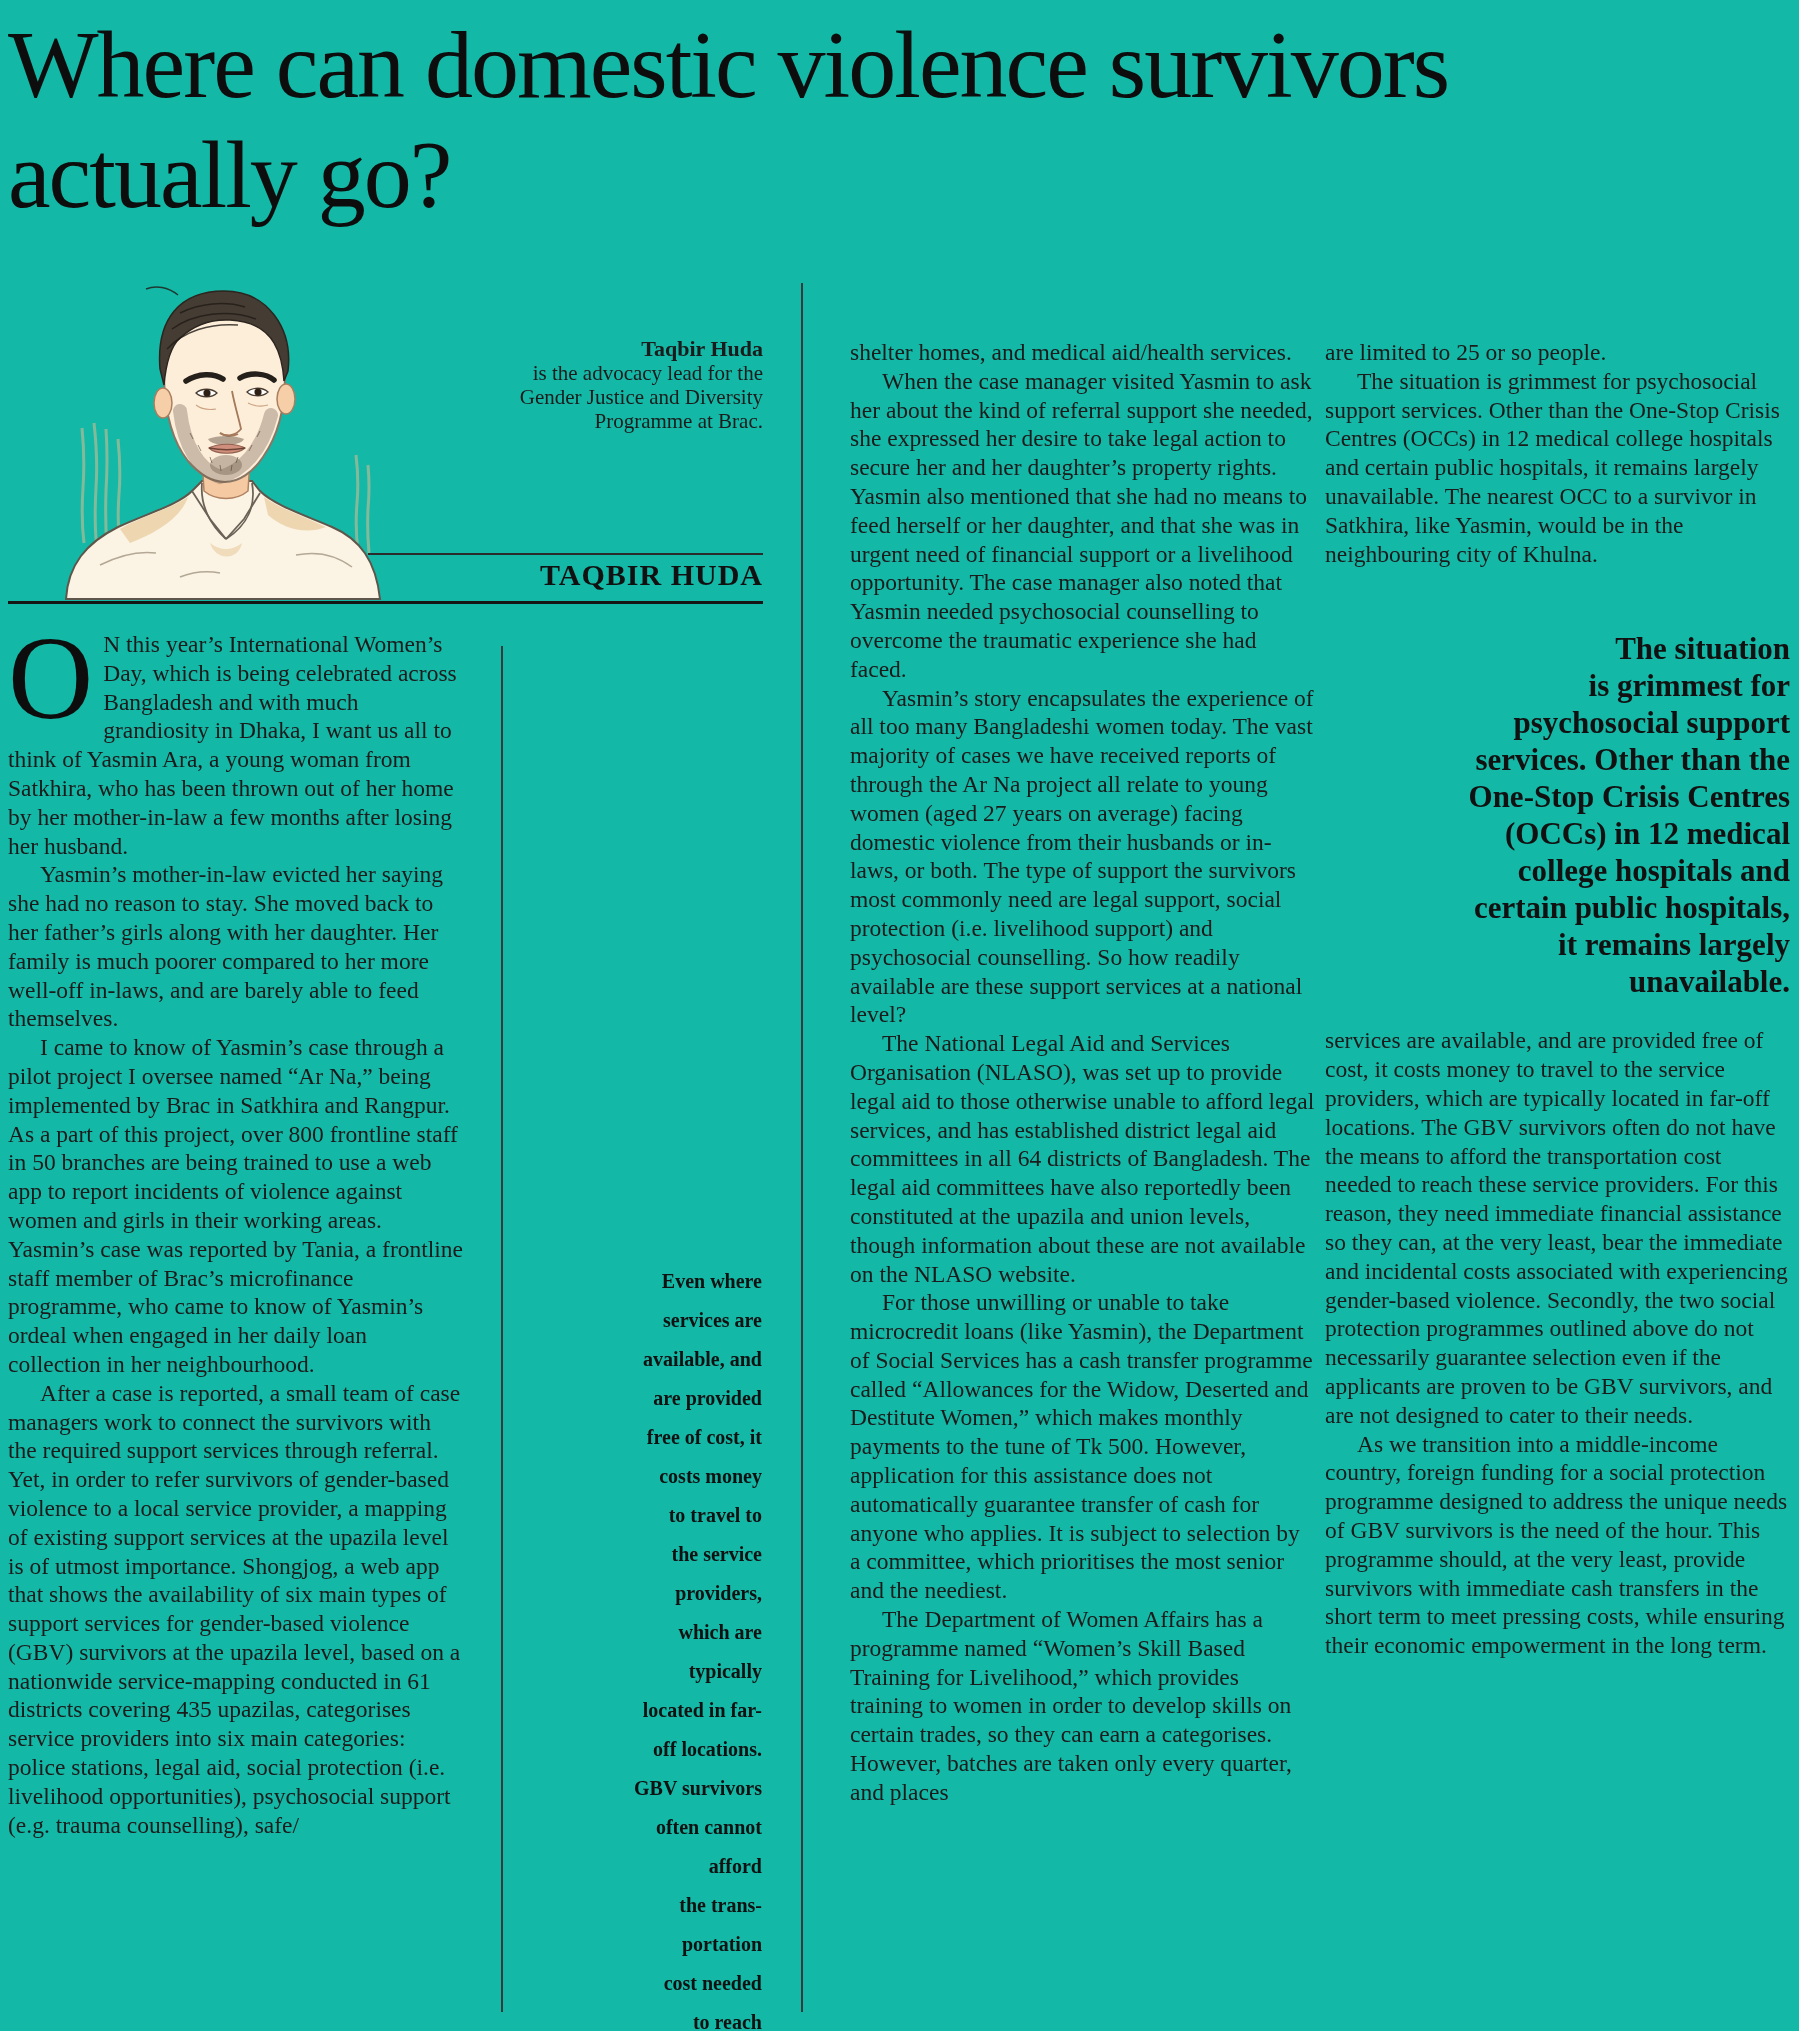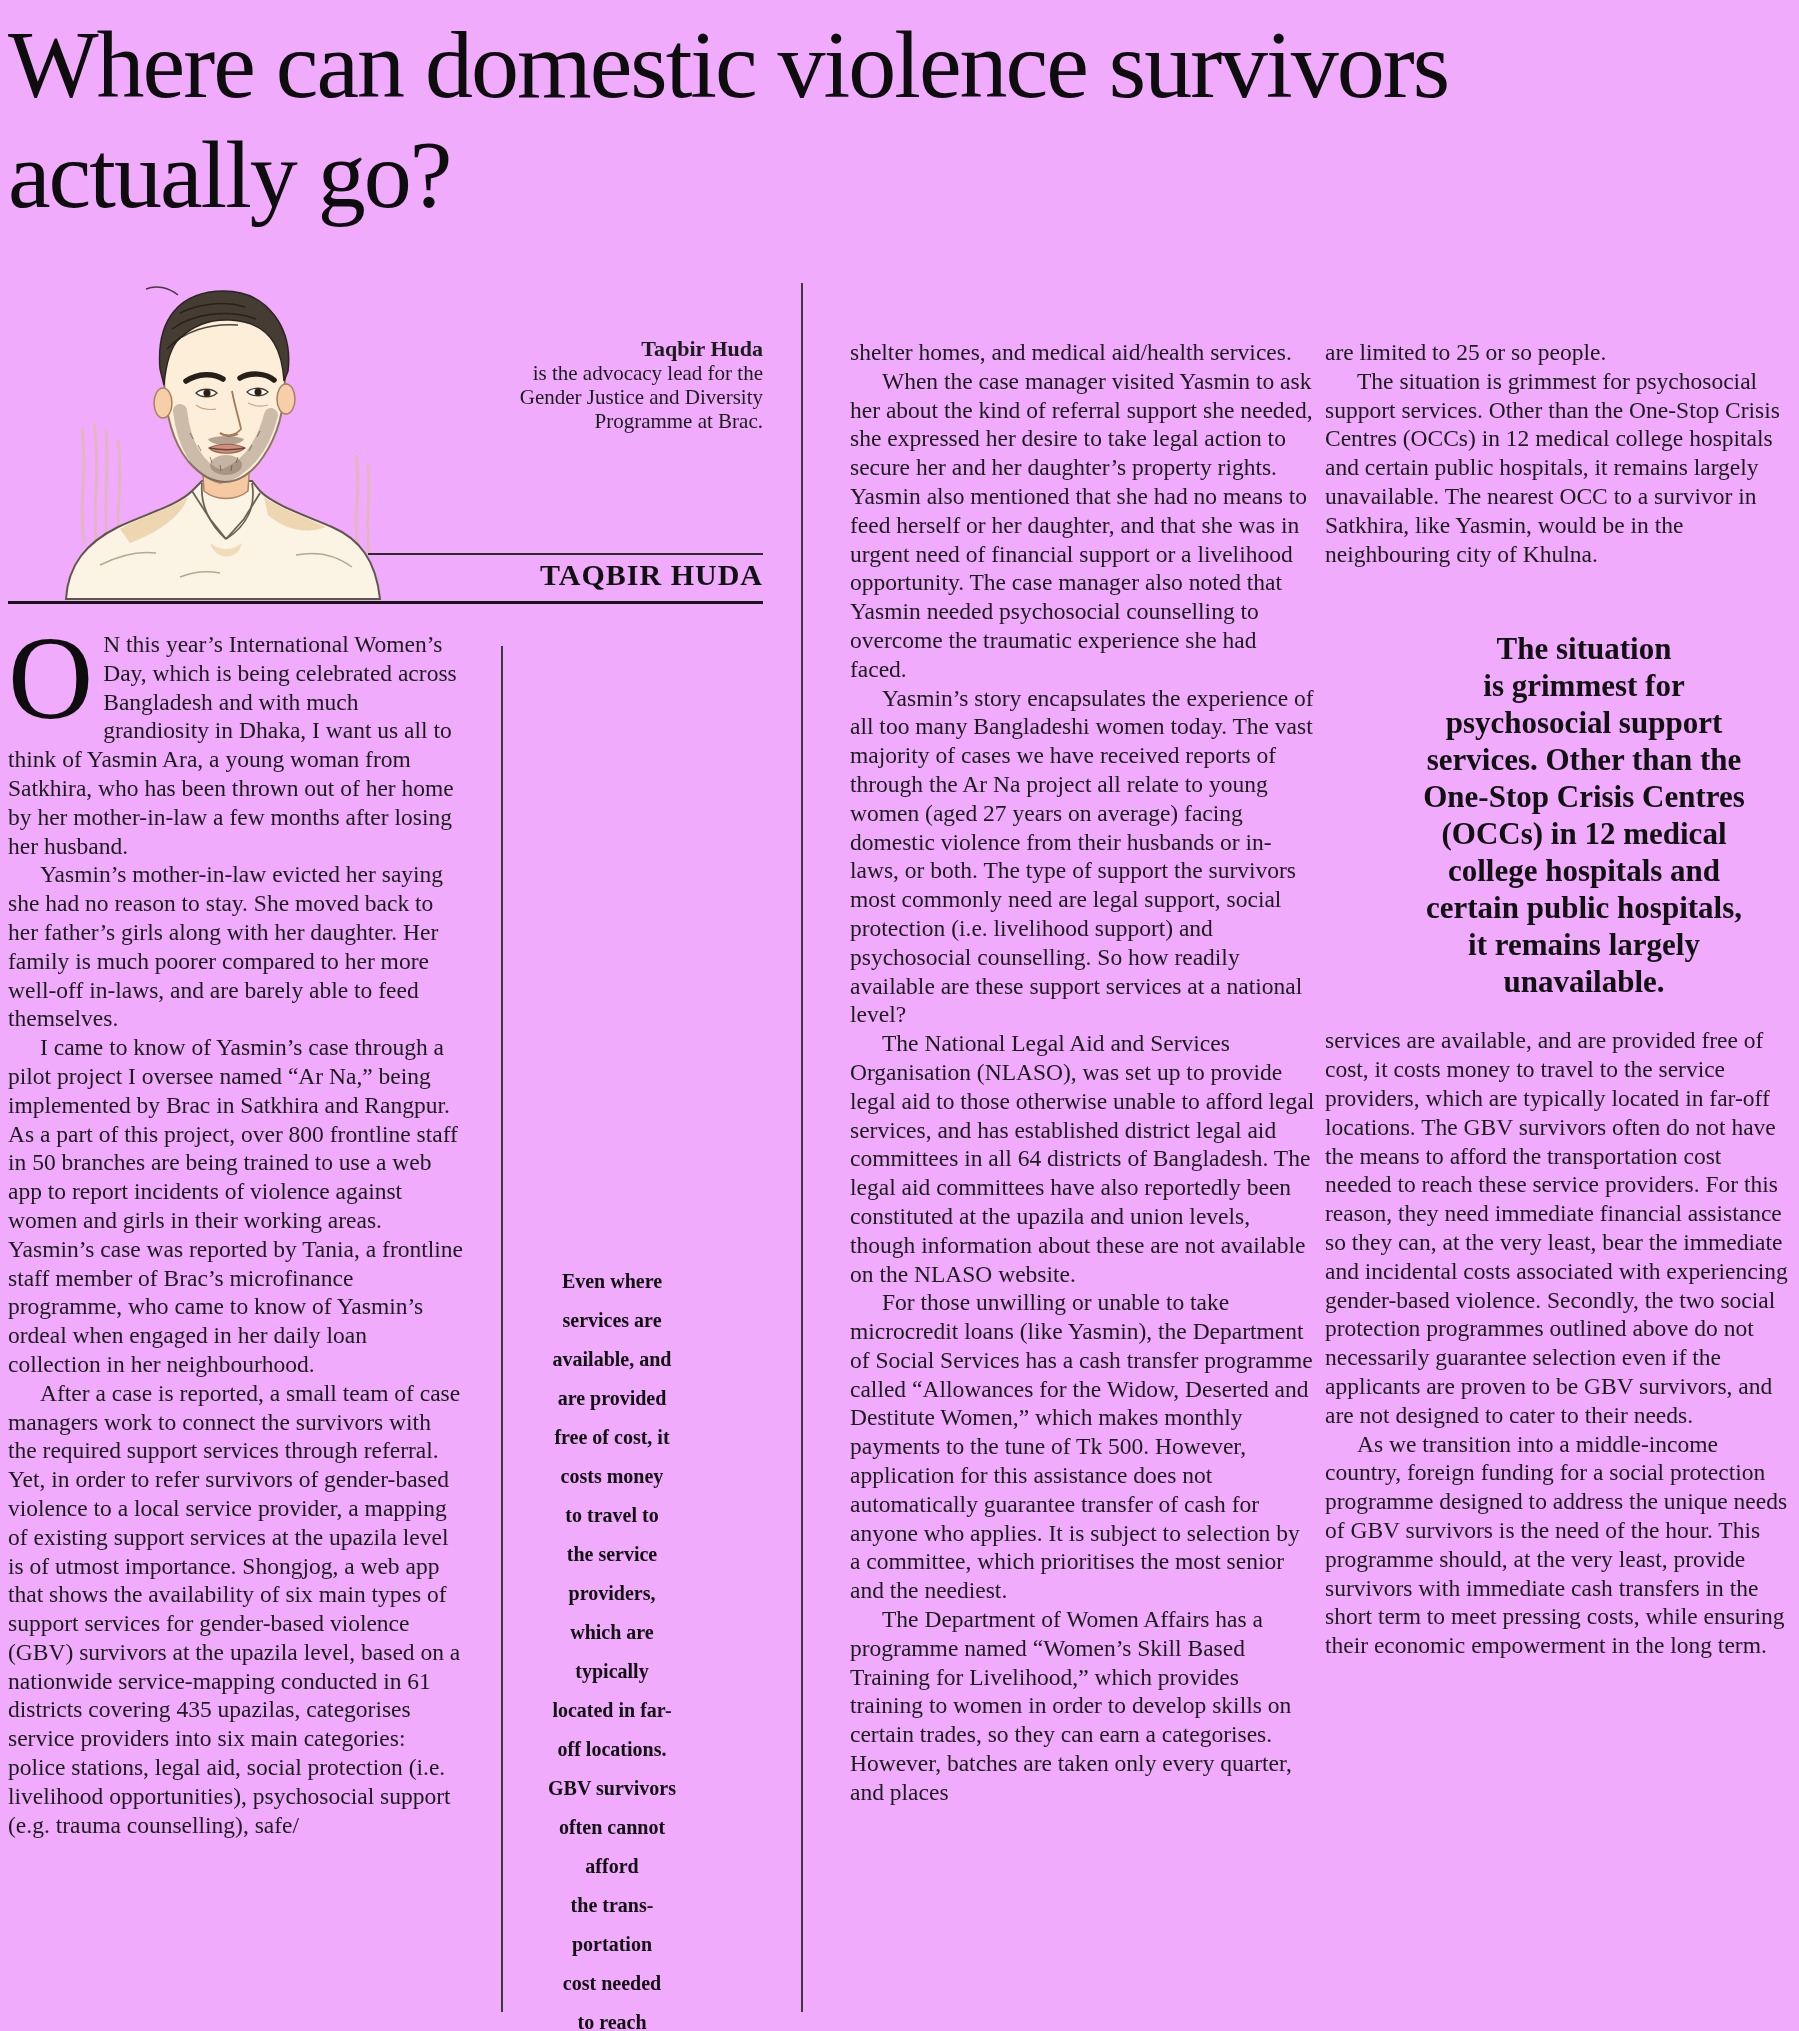--- a/index.html
+++ b/index.html
@@ -1,19 +1,19 @@
 <!DOCTYPE html>
 <html><head>
 <meta charset="utf-8">
 <style>
   html,body{margin:0;padding:0;background:#ffffff;}
   .page{
     position:relative;
     width:1799px;height:2031px;
-    background:#f0abfc;
+    background:#14b8a6;
     font-family:"Liberation Serif","DejaVu Serif",serif;
     color:#1b1b1b;
     overflow:hidden;
   }
   .headline{
     position:absolute;left:8px;top:10px;width:1460px;
     margin:0;
     font-size:96px;line-height:110px;font-weight:400;
     letter-spacing:-2px;color:#0d0d0d;
   }
@@ -38,21 +38,21 @@
   .col3{position:absolute;left:850px;top:338px;width:465px;}
   .col4{position:absolute;left:1325px;top:338px;width:465px;}
   .dropcap{
     float:left;
     font-size:118px;line-height:82px;
     padding:8px 10px 0 0;
     color:#0d0d0d;
   }
   .pullquote{
     font-weight:bold;color:#111;
-    text-align:center;white-space:pre-line;
+    text-align:right;white-space:pre-line;
   }
   .pq-left{
     position:absolute;right:1037px;top:1262px;width:300px;
     font-size:20px;line-height:39px;
   }
   .pq-right{
     width:412px;
     margin:62px 0 26px auto;
     font-size:31px;line-height:37px;
   }

